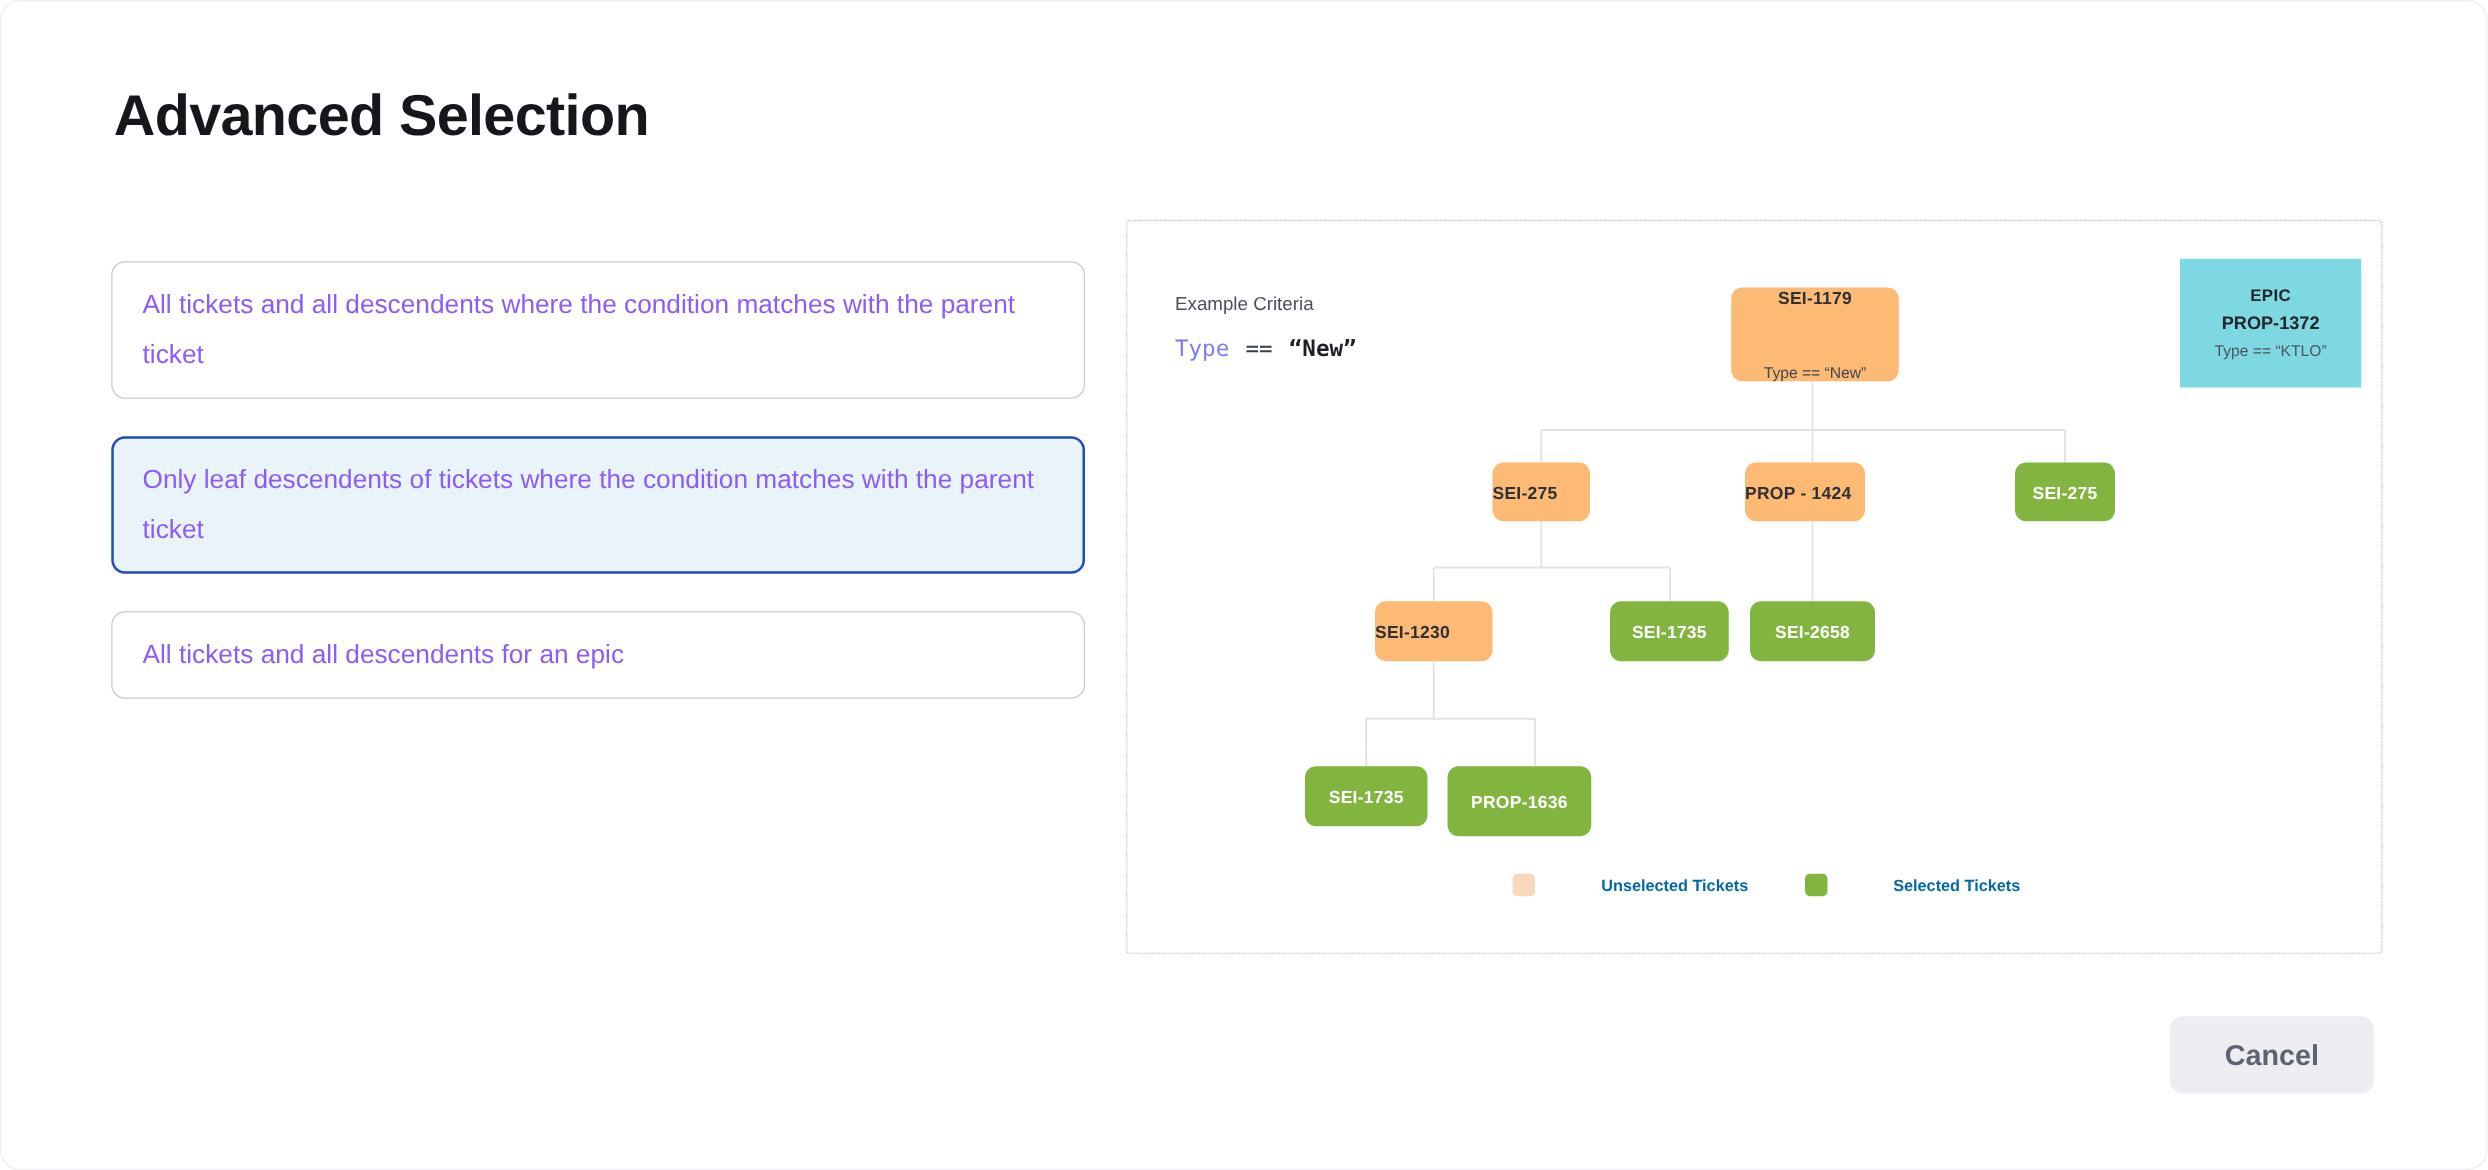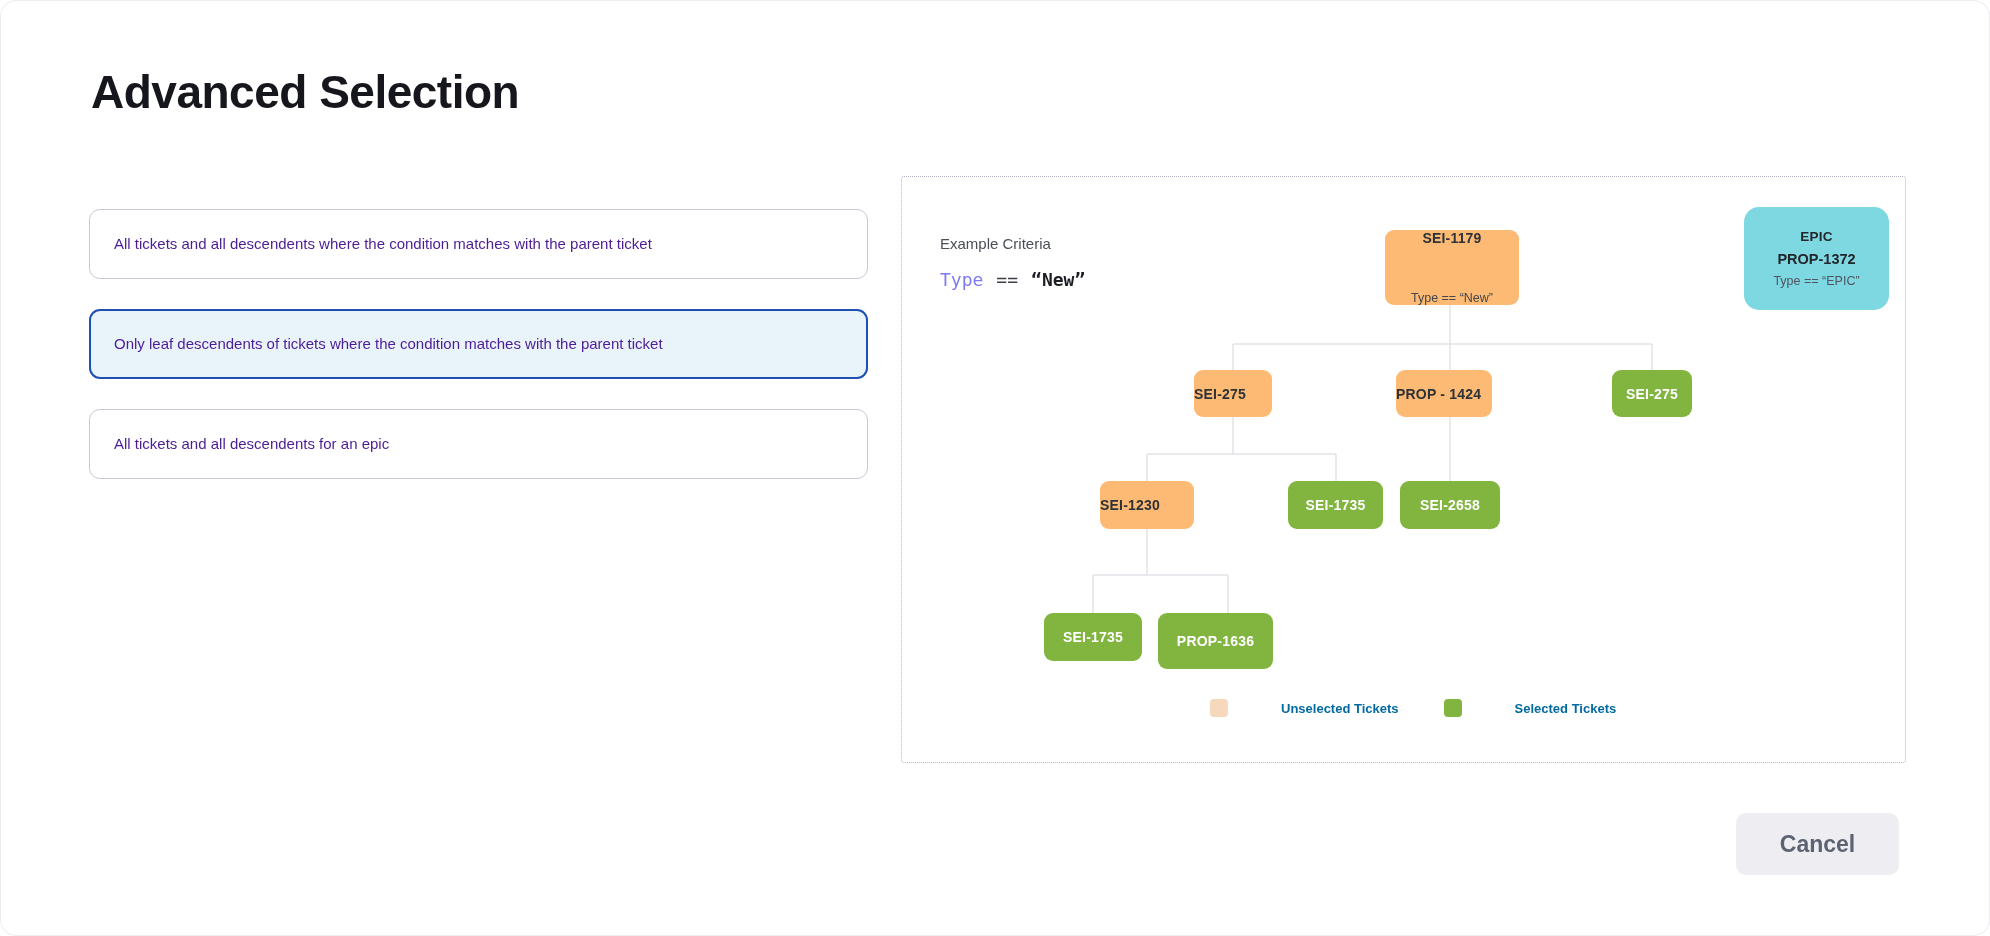--- a/index.html
+++ b/index.html
@@ -4,37 +4,37 @@
 <style>
   html,body{margin:0;padding:0;background:#fff;}
   body{font-family:"Liberation Sans",sans-serif;color:#16171c;}
   .stage{position:relative;width:1990px;height:936px;background:#fff;border:1px solid #ececf1;border-radius:16px;box-sizing:border-box;overflow:hidden;}
 
   .page-title{position:absolute;left:90px;top:48px;font-size:46px;font-weight:bold;letter-spacing:-.5px;color:#16171c;margin-top:16px;}
 
   
   .options{position:absolute;left:88px;top:208px;width:779px;display:flex;flex-direction:column;gap:30px;}
   .option{box-sizing:border-box;background:#fff;border:1px solid #c7c9d9;border-radius:11px;
-          padding:14px 24px;font-size:15px;line-height:40px;color:#4c1d95;cursor:pointer;}
+          padding:14px 24px;font-size:21px;line-height:40px;color:#8b5cf6;cursor:pointer;}
   .option.selected{border:2px solid #1e4fb5;background:#e9f3fa;padding:13px 23px;}
 
   
   .panel{position:absolute;left:900px;top:175px;width:1005px;height:587px;box-sizing:border-box;
          border:1.5px dotted #b2b5c8;border-radius:3px;}
   .panel svg{position:absolute;left:0;top:0;}
 
   .criteria{position:absolute;left:38px;top:56px;}
   .criteria-heading{font-size:15px;color:#4b4f58;line-height:22px;}
   .criteria-line{margin-top:14px;display:flex;gap:13px;align-items:baseline;
                  font-family:"DejaVu Sans Mono",monospace;font-size:18px;}
   .crit-field{color:#7d7bf2;}
   .crit-op{color:#3b4048;}
   .crit-val{color:#1d1f24;font-weight:bold;}
 
-  .epic-card{position:absolute;left:842px;top:30px;width:145px;height:103px;background:#7ed8e1;border-radius:15px;
+  .epic-card{position:absolute;left:842px;top:30px;width:145px;height:103px;background:#7ed8e1;border-radius:0;
              display:flex;flex-direction:column;align-items:center;justify-content:center;gap:7px;}
   .epic-l1{font-size:13.5px;font-weight:bold;color:#23262b;letter-spacing:.3px;}
   .epic-l2{font-size:14.5px;font-weight:bold;color:#23262b;}
   .epic-l3{font-size:12.5px;color:#4e5560;}
 
   .node{position:absolute;box-sizing:border-box;border-radius:9px;display:flex;align-items:center;justify-content:center;
         font-size:14px;font-weight:bold;color:#2e3136;letter-spacing:.2px;}
   .node.peach{background:#fdba74;justify-content:space-between;}
   .node.green{background:#82b440;color:#fff;}
   .node.root{flex-direction:column;gap:5px;}
@@ -78,21 +78,21 @@
       <div class="criteria-line">
         <span class="crit-field">Type</span>
         <span class="crit-op">==</span>
         <span class="crit-val">“New”</span>
       </div>
     </div>
 
     <div class="epic-card">
       <div class="epic-l1">EPIC</div>
       <div class="epic-l2">PROP-1372</div>
-      <div class="epic-l3">Type == “EPIC”</div>
+      <div class="epic-l3">Type == “KTLO”</div>
     </div>
 
     <div class="node root peach" style="left:483px;top:53px;width:134px;height:75px;">
       <span>SEI-1179</span>
       <span class="sub">Type == “New”</span>
     </div>
     <div class="node peach" style="left:292px;top:193px;width:78px;height:47px;">
       <span>SEI-275</span>
     </div>
     <div class="node peach" style="left:494px;top:193px;width:96px;height:47px;">

